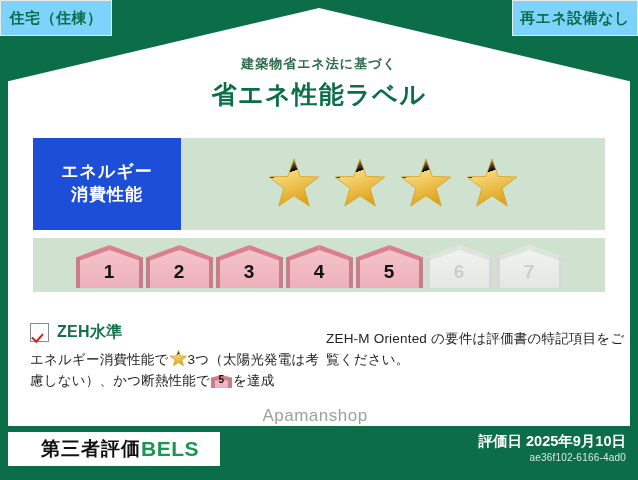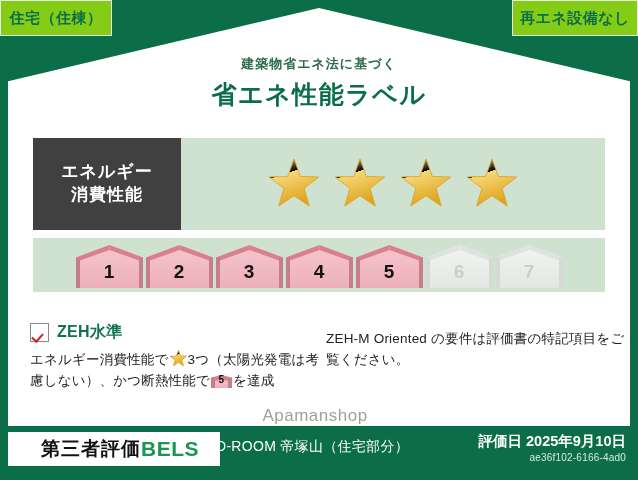--- a/index.html
+++ b/index.html
@@ -14,42 +14,42 @@
 
   
   .house-white{
     position:absolute;left:8px;top:8px;width:622px;height:418px;
     background:#ffffff;
     clip-path:polygon(0% 17.5%, 50% 0%, 100% 17.5%, 100% 100%, 0% 100%);
   }
 
   
   .corner-badge{
-    position:absolute;top:0;background:#84cc16;
+    position:absolute;top:0;background:#7dd3fc;
     color:#0b6e48;font-weight:bold;font-size:15px;
     letter-spacing:.5px;
     display:flex;align-items:center;justify-content:center;
     box-shadow:0 0 0 1px #e6ece8 inset;
     text-align:right;
   }
   #badge-left{left:0;width:112px;height:36px;}
   #badge-right{right:0;width:126px;height:36px;}
 
   
   .title-wrap{position:absolute;left:0;right:0;top:55px;text-align:center;}
   .title-sub{font-size:13px;font-weight:bold;color:#2d6a4a;letter-spacing:1px;}
   .title-main{font-size:25px;font-weight:bold;color:#0b6e48;letter-spacing:1.5px;margin-top:5px;}
 
   
   .row{position:absolute;display:flex;align-items:stretch;}
   #row-energy{left:33px;top:138px;width:572px;height:92px;}
   #row-insul{left:33px;top:238px;width:572px;height:54px;}
 
   .row-label{
-    background:#404040;color:#ffffff;font-weight:bold;
+    background:#1d4ed8;color:#ffffff;font-weight:bold;
     display:flex;flex-direction:column;align-items:center;justify-content:center;
     line-height:1.35;flex:0 0 148px;letter-spacing:1px;
   }
   #row-energy .row-label{font-size:17px;}
   #row-insul  .row-label{font-size:17px;}
   .row-value{flex:1;background:#cfe2cf;display:flex;align-items:center;justify-content:center;}
 
   
   .stars{display:flex;gap:14px;align-items:center;}
   .star-svg{display:block;}
@@ -344,18 +344,17 @@
     <div class="crit-body">ZEH-M Oriented の要件は評価書の特記項目をご覧ください。</div>
   </div>
 
   <div id="watermark">Apamanshop</div>
 
   <div id="bottom-bar">
     <div id="bels-badge">
       <span id="bels-jp">第三者評価</span>
       <span id="bels-en">BELS</span>
     </div>
-    <div id="bldg-name">D-ROOM 帝塚山（住宅部分）</div>
     <div id="eval-date">評価日 2025年9月10日</div>
     <div id="eval-id">ae36f102-6166-4ad0</div>
   </div>
 
 </div>
 
 </body></html>

